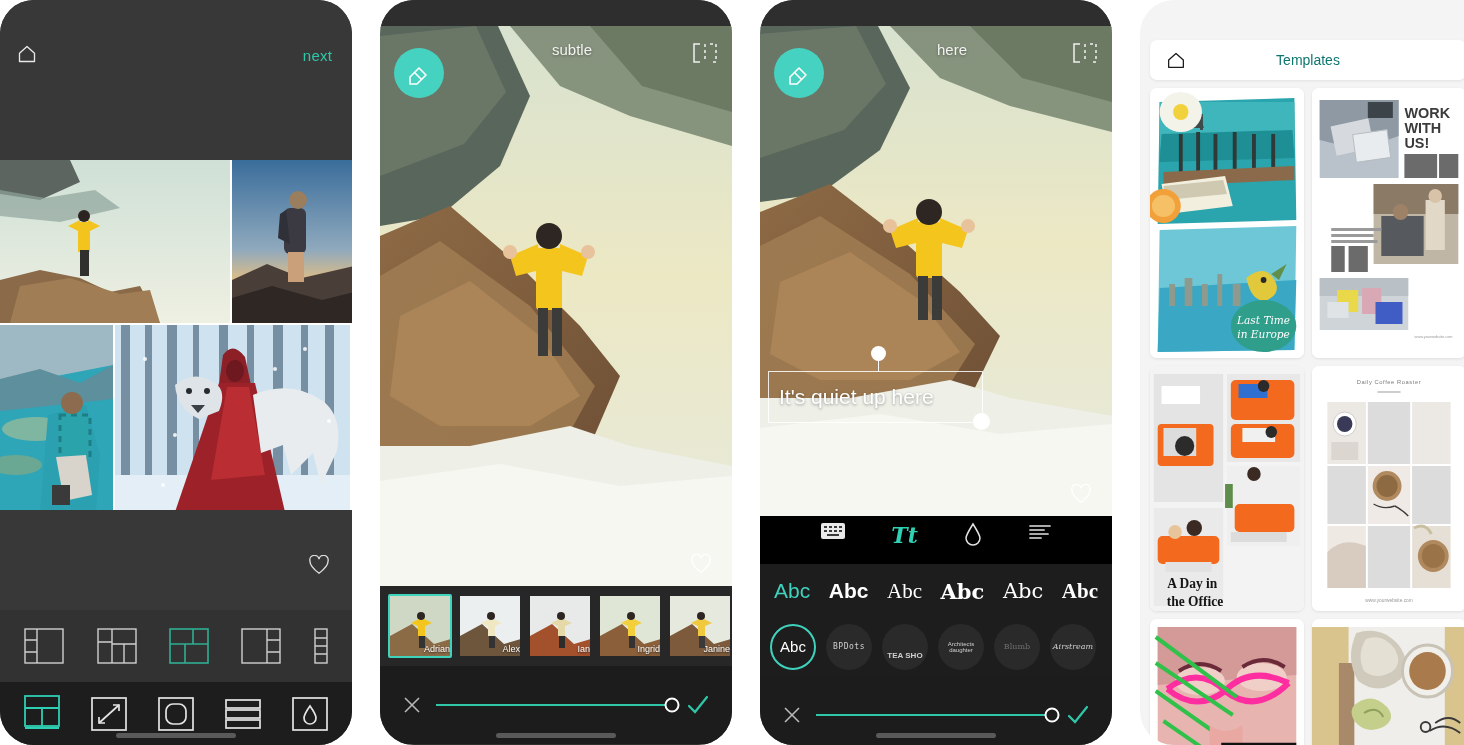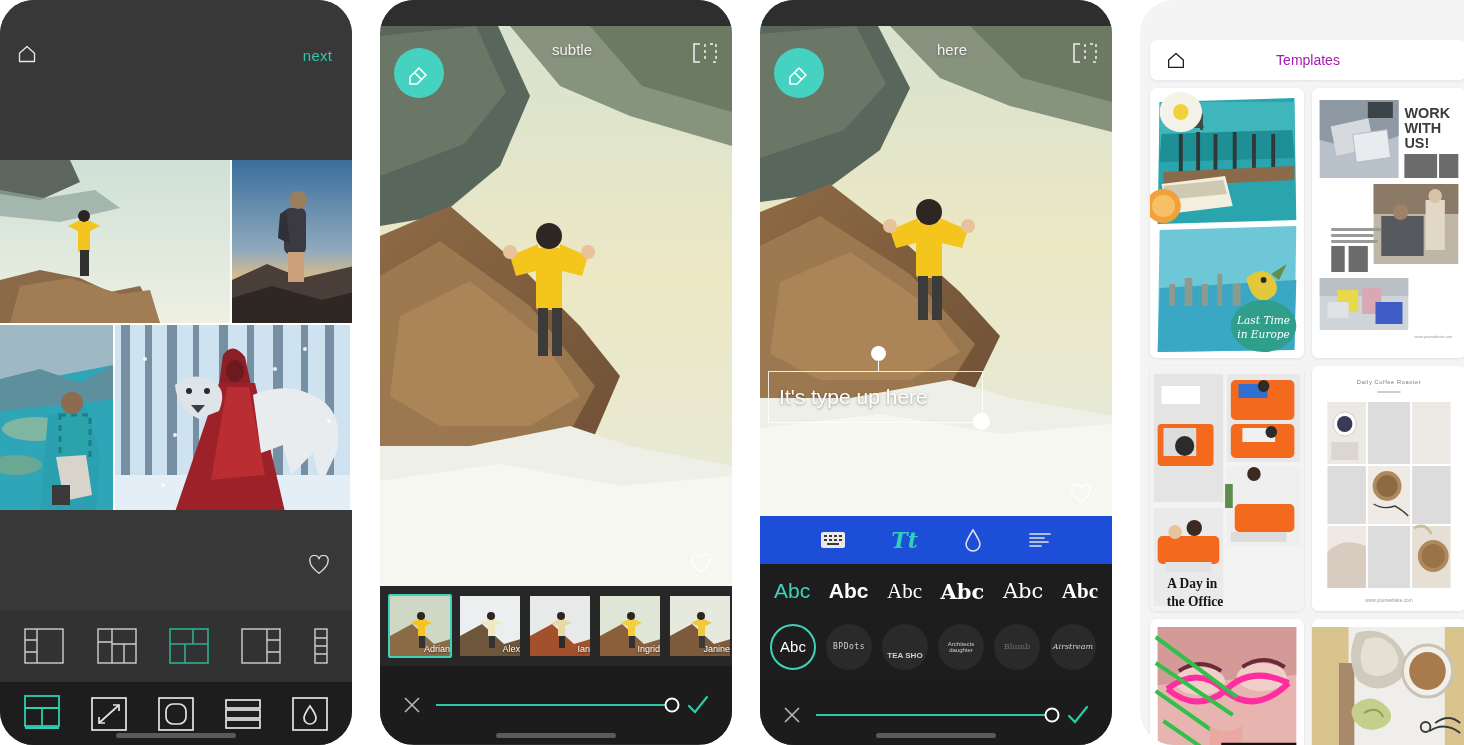--- a/index.html
+++ b/index.html
@@ -113,22 +113,22 @@
     flex: 1; height: 2px; background: #2fc7a8; position: relative;
   }
   .slider-knob {
     position: absolute; right: 0; top: 50%; transform: translate(50%,-50%);
     width: 15px; height: 15px; border-radius: 50%;
     background: #1c1c1c; border: 2px solid #ffffff;
   }
 
   
   .text-tabs {
-    background: #1d4ed8; height: 48px;
-    display: flex; align-items: center; justify-content: space-around;
+    background: #000000; height: 48px;
+    display: flex; justify-content: space-around;
     padding: 6px 38px;
   }
   .font-row {
     background: #1d1d1d; height: 54px;
     display: flex; align-items: center; justify-content: space-between;
     padding: 0 14px; overflow: hidden;
   }
   .font-chip { color: #ffffff; font-size: 21px; white-space: nowrap; }
   .font-chip.sel { color: #3fd3bd; }
   .fam-row {
@@ -163,21 +163,21 @@
     flex: 0 0 336px; width: 336px; height: 745px;
     border-radius: 34px 0 0 34px;
     background: #f4f4f4; overflow: hidden; position: relative;
   }
   .tpl-head {
     margin: 40px 10px 8px 10px; height: 40px; background: #ffffff;
     border-radius: 7px; display: flex; align-items: center;
     box-shadow: 0 1px 3px rgba(0,0,0,.08);
     padding: 0 16px;
   }
-  .tpl-title { flex: 1; text-align: center; color: #a21caf; font-size: 14px; margin-left: -20px; }
+  .tpl-title { flex: 1; text-align: center; color: #0f766e; font-size: 14px; margin-left: -20px; }
   .tpl-grid {
     padding: 0 10px; display: grid; grid-template-columns: 1fr 1fr;
     gap: 8px;
   }
   .tpl-card {
     background: #ffffff; border-radius: 7px; overflow: hidden;
     box-shadow: 0 1px 3px rgba(0,0,0,.09);
     position: relative;
   }
   .tpl-card.h1 { height: 270px; }
@@ -578,21 +578,21 @@
 
       <svg class="compare-ic" width="26" height="22" viewBox="0 0 26 22">
         <g fill="none" stroke="#f0f0f0" stroke-width="1.5">
           <path d="M8 2 L2 2 L2 20 L8 20"></path>
           <line x1="13" y1="2" x2="13" y2="20" stroke-dasharray="3 3"></line>
           <path d="M18 2 L24 2 L24 20 L18 20" stroke-dasharray="3 3"></path>
         </g>
         </svg>
 
       <div class="text-box">
-        <span>It's type up here</span>
+        <span>It's quiet up here</span>
         <div class="handle tl"></div>
         <div class="handle br"></div>
       </div>
 
       <svg class="fav-heart" width="22" height="20" viewBox="0 0 24 22">
         <path d="M12 20 C4 14 2 9 2 6.5 A4.5 4.5 0 0 1 12 4.5 A4.5 4.5 0 0 1 22 6.5 C22 9 20 14 12 20 Z" fill="none" stroke="#ffffff" stroke-width="1.5"></path>
       </svg>
     </div>
 
     <div class="text-tabs">

